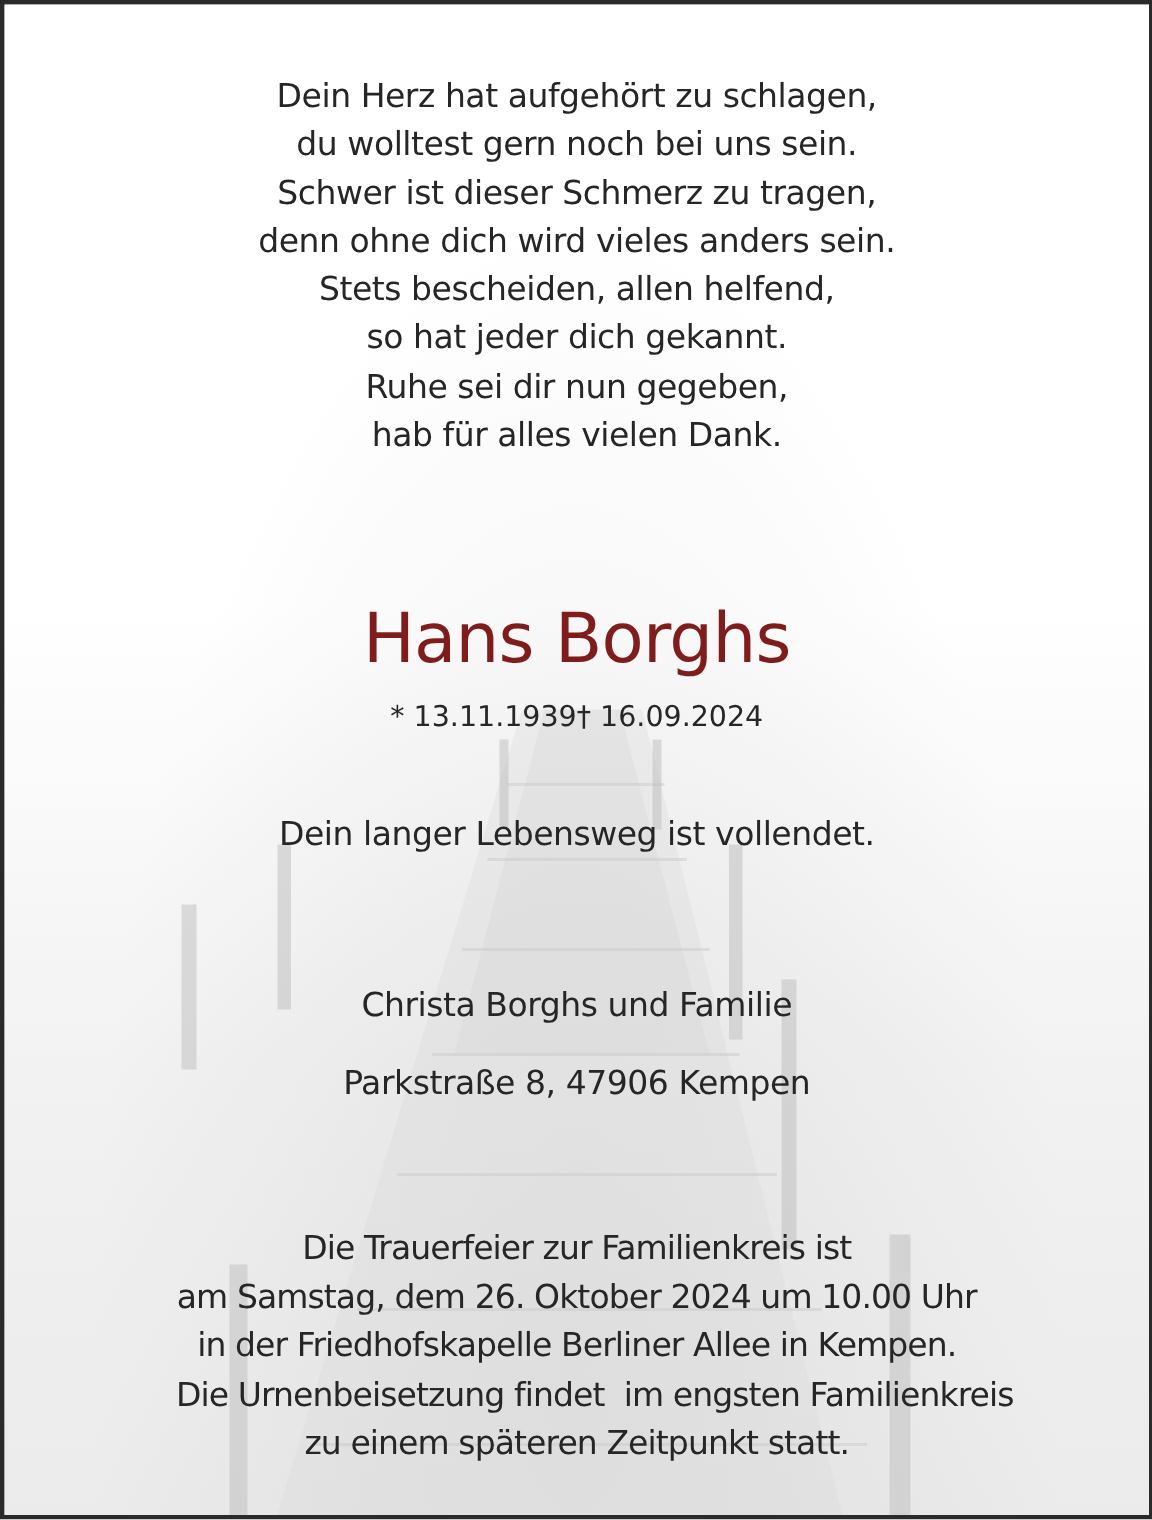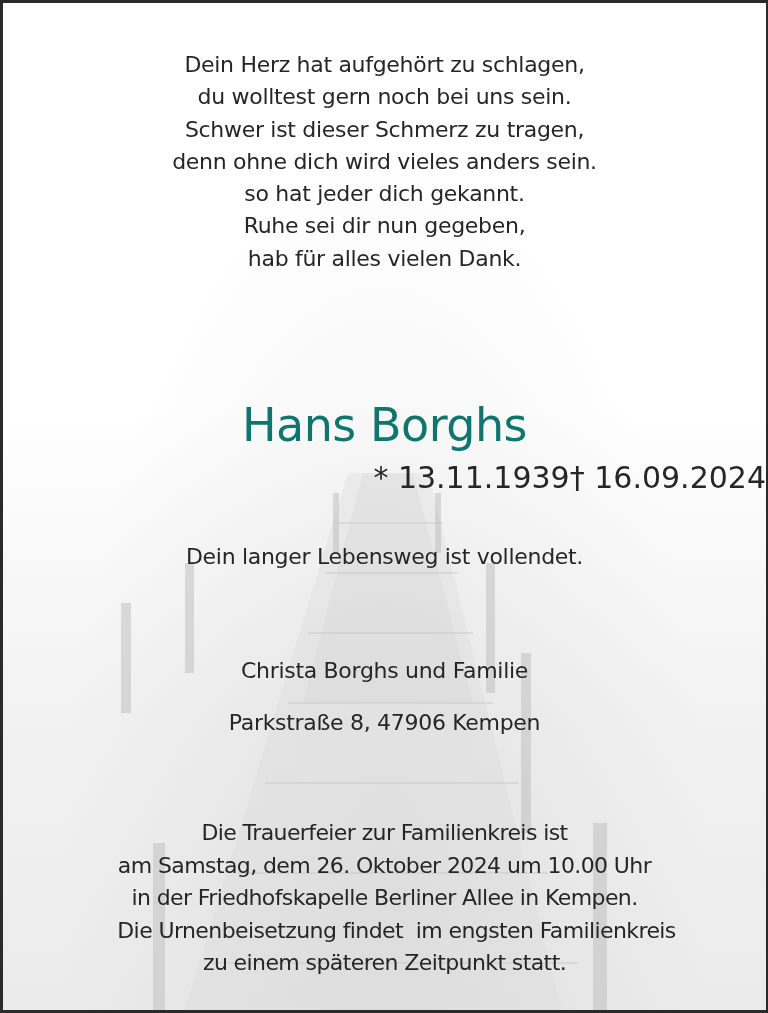--- a/index.html
+++ b/index.html
@@ -33,26 +33,26 @@
     }
     .poem {
       position: absolute; top: 46px; left: 0; width: 100%;
       font-size: 22px; line-height: 32.3px;
       letter-spacing: -0.3px;
     }
     .poem div { white-space: nowrap; }
     .name {
       position: absolute; top: 394px; left: 0; width: 100%;
       font-size: 46px; line-height: 56px; letter-spacing: -0.5px;
-      color: #0f766e;
+      color: #7f1d1d;
     }
     .dates {
       position: absolute; top: 460px; left: 0; width: 100%;
-      font-size: 30px; line-height: 30px;
-      display: flex; justify-content: flex-end; 
+      font-size: 19px; line-height: 30px;
+      display: flex; justify-content: center; 
     }
     .block {
       position: absolute; left: 0; width: 100%;
       font-size: 22px; line-height: 32.5px; letter-spacing: -0.3px;
     }
     .block div { white-space: nowrap; }
     .farewell { top: 538px; }
     .family { top: 652px; }
     .address { top: 704px; }
     .service { top: 814px; letter-spacing: -0.6px; }
@@ -89,20 +89,21 @@
       </g>
     </svg>
   </div>
 
   <div class="content">
     <div class="poem">
       <div>Dein Herz hat aufgehört zu schlagen,</div>
       <div>du wolltest gern noch bei uns sein.</div>
       <div>Schwer ist dieser Schmerz zu tragen,</div>
       <div>denn ohne dich wird vieles anders sein.</div>
+      <div>Stets bescheiden, allen helfend,</div>
       <div>so hat jeder dich gekannt.</div>
       <div>Ruhe sei dir nun gegeben,</div>
       <div>hab für alles vielen Dank.</div>
     </div>
 
     <div class="name">Hans Borghs</div>
 
     <div class="dates">
       <span>* 13.11.1939</span>
       <span>† 16.09.2024</span>

